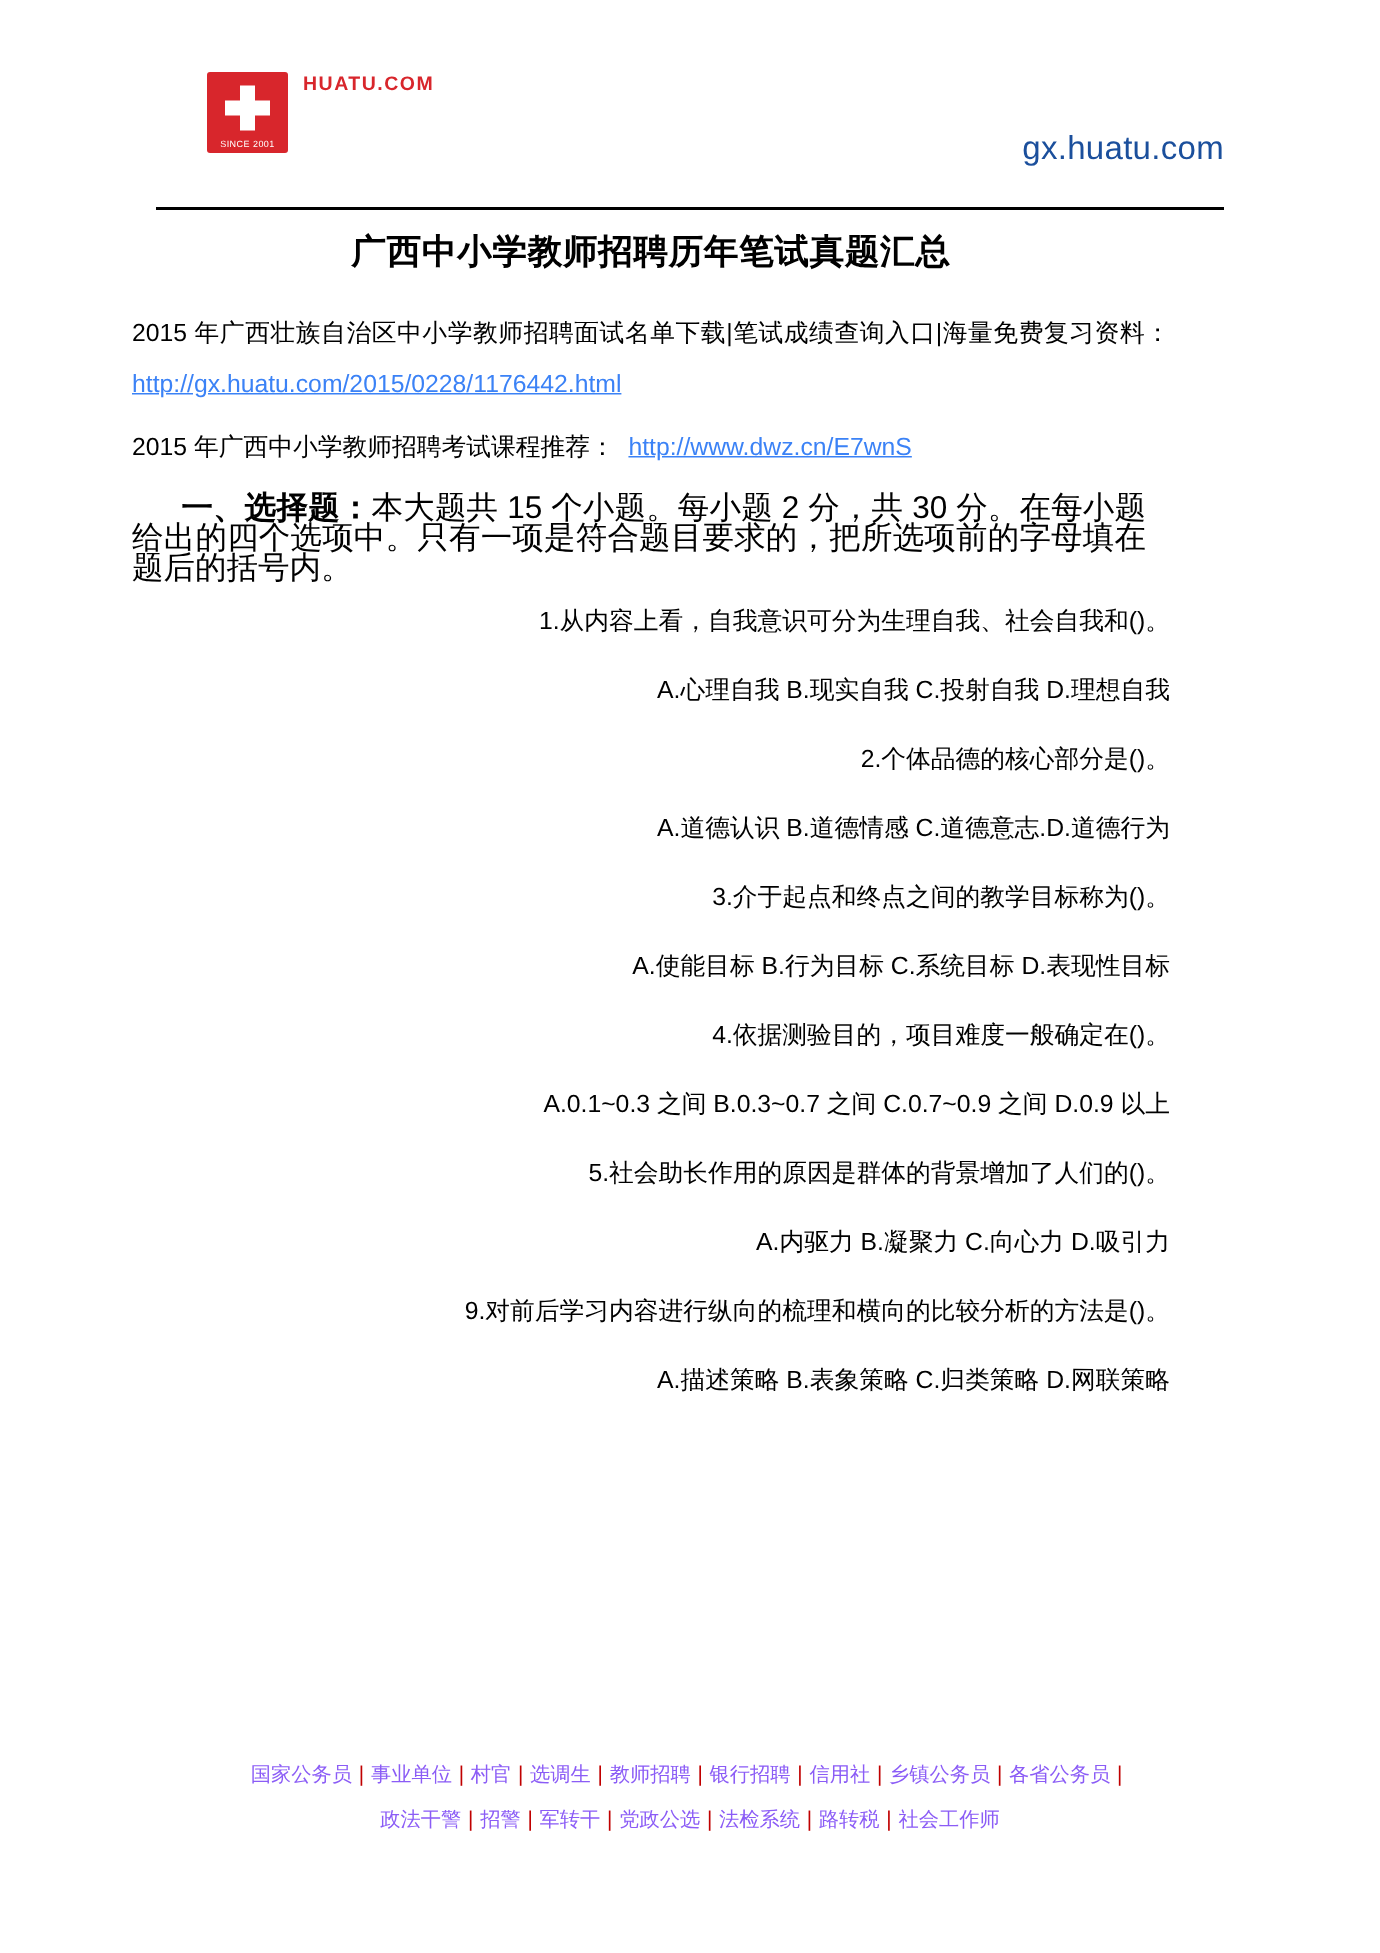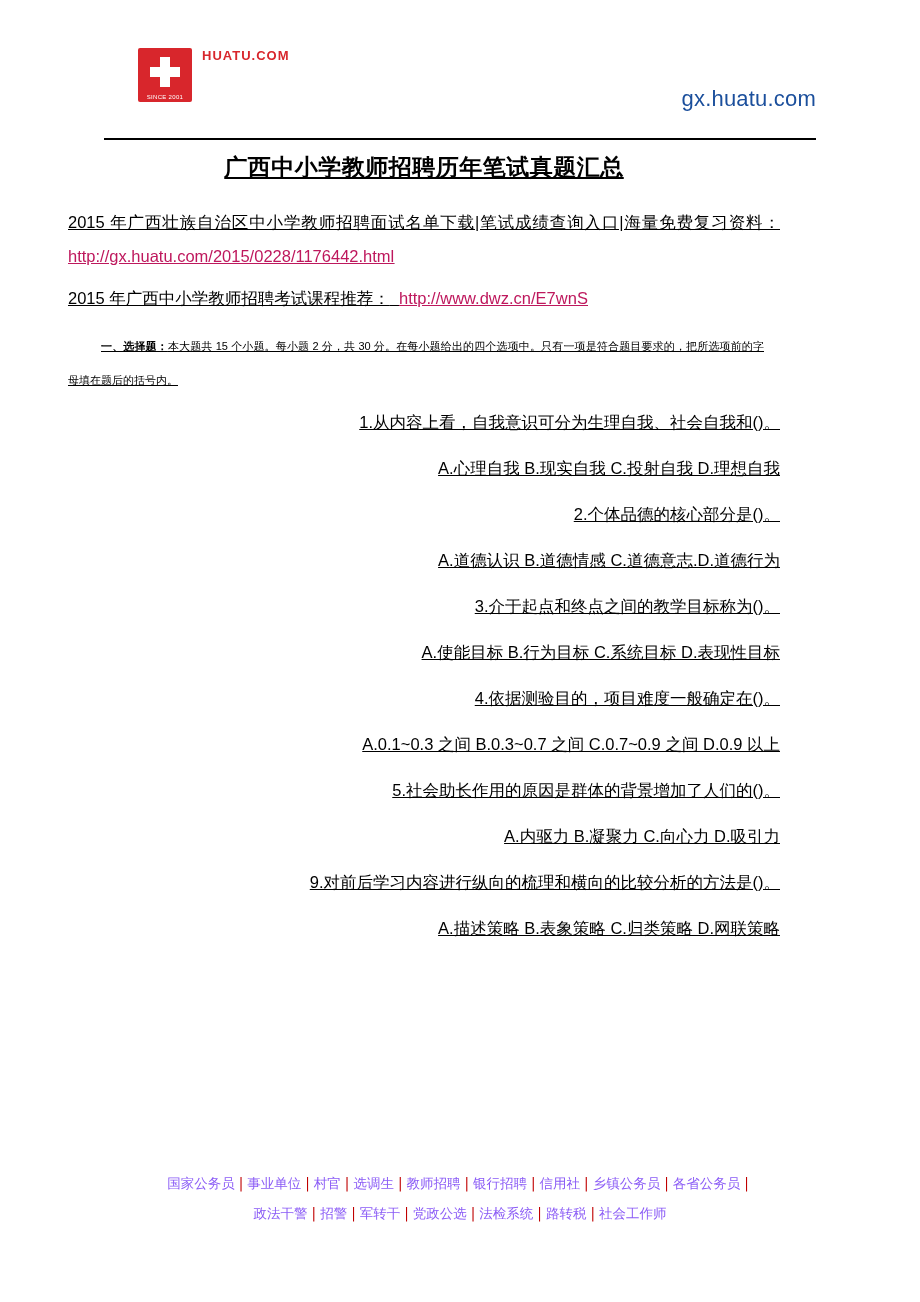--- a/index.html
+++ b/index.html
@@ -106,54 +106,53 @@
   .header-rule {
     position: absolute;
     left: 104px;
     right: 104px;
     top: 138px;
     border-bottom: 2px solid #000000;
   }
 
   
   .content {
-    padding: 0 140px 0 68px;
+    padding: 0 140px 0 88px;
     margin-top: 44px;
-    text-decoration: underline;
   }
   .doc-title {
     font-family: "DejaVu Sans", sans-serif;
     font-size: 23px;
     font-weight: bold;
     text-align: center;
     margin: 0 0 22px 0;
     letter-spacing: .5px;
   }
   .para {
     font-size: 16.5px;
     line-height: 34px;
     margin: 0 0 8px 0;
     text-align: justify;
     color: #000;
   }
   .para a.link {
-    color: #be185d;
+    color: #3b82f6;
     text-decoration: underline;
   }
   .q-block { margin-top: 2px; }
   .q-line {
     font-size: 16.5px;
     line-height: 46px;
     margin: 0;
     padding-left: 26px;
     text-align: right;
   }
   .section-lead {
-    font-size: 11px;
-    line-height: 34px;
+    font-size: 21px;
+    line-height: 20px;
     margin: 14px 16px 0 0;
     text-align: justify;
     text-indent: 33px;
   }
   .section-lead b { font-weight: bold; }
 
   
   .footer {
     position: absolute;
     left: 0;

